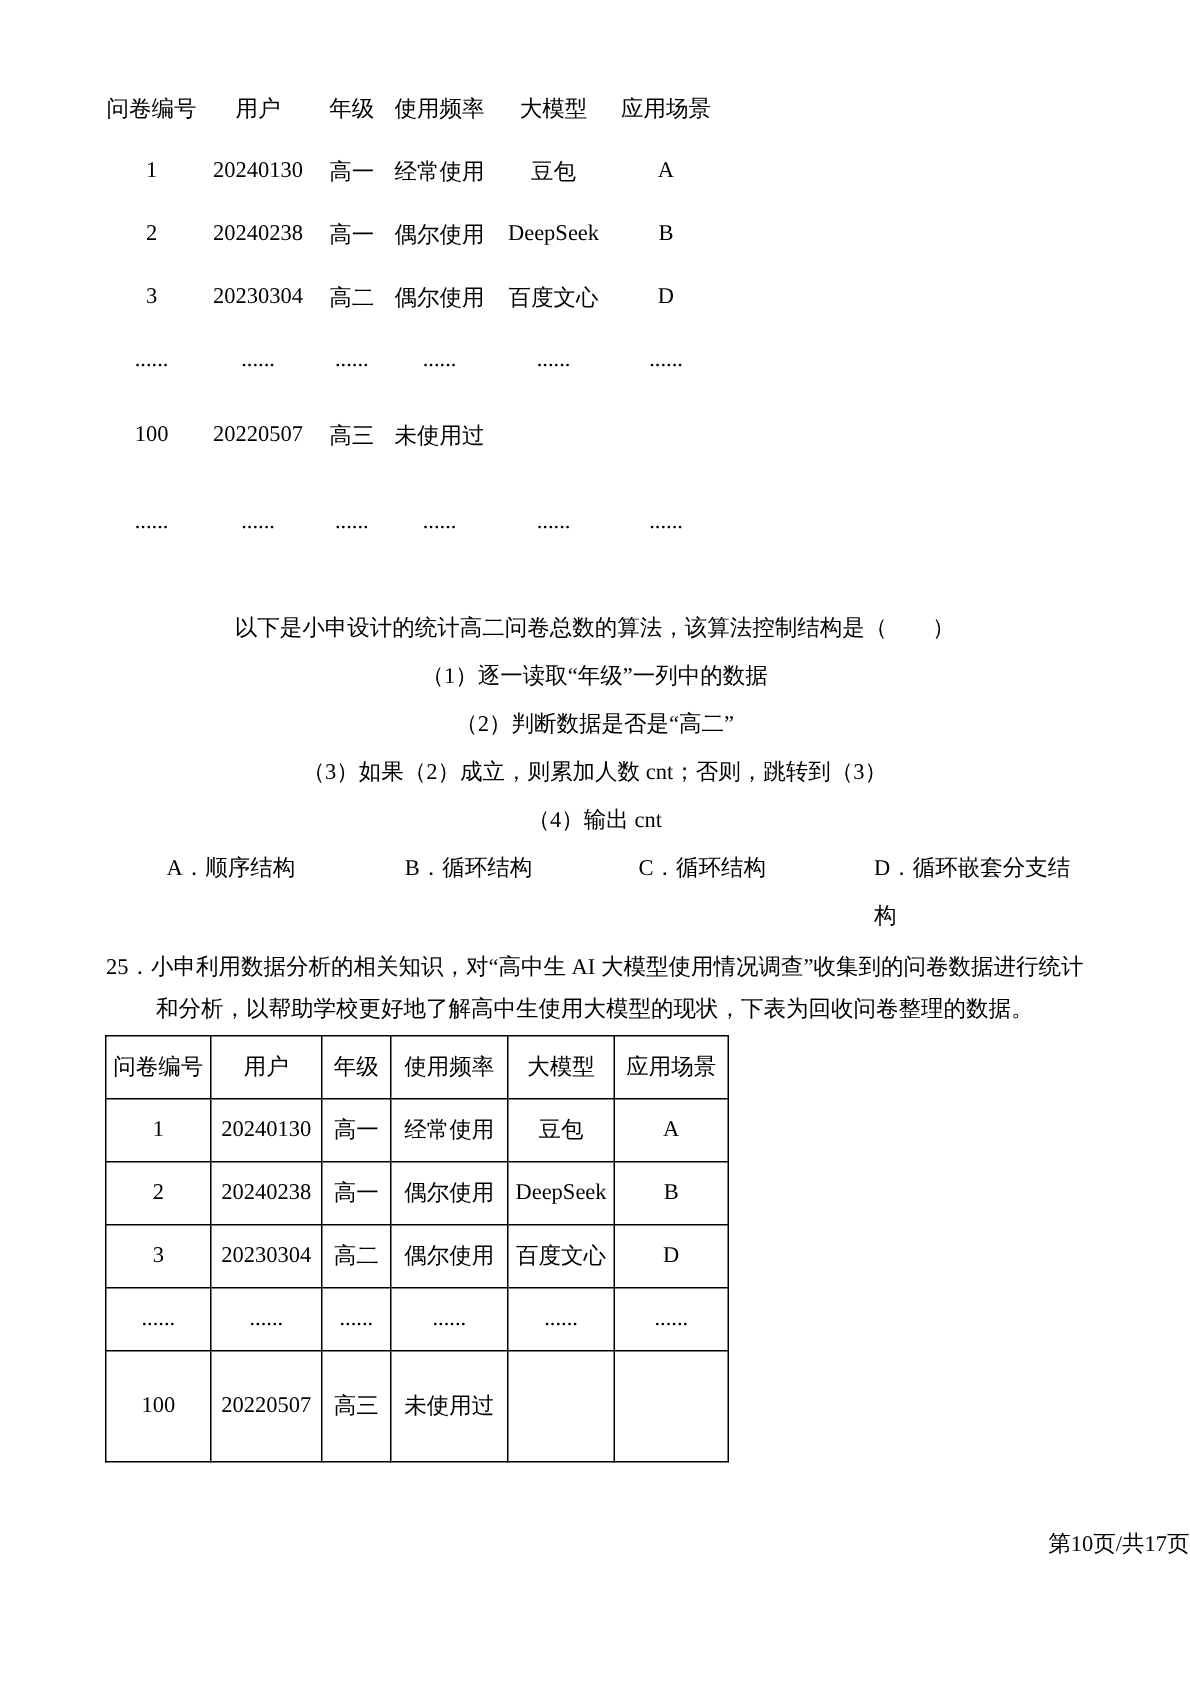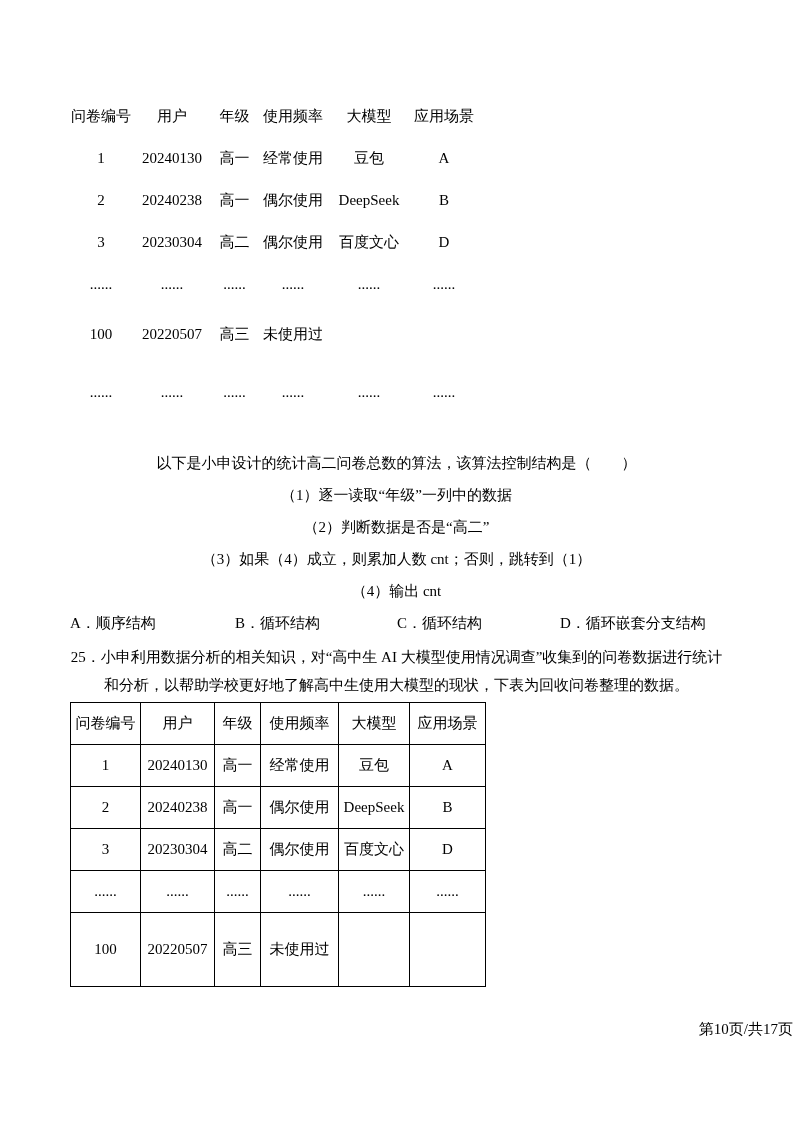--- a/index.html
+++ b/index.html
@@ -6,36 +6,36 @@
   html, body { margin: 0; padding: 0; }
   body {
     width: 793px; height: 1122px;
     background: #ffffff; color: #000000;
     font-family: "Liberation Serif", "DejaVu Serif", serif;
     font-size: 15px;
     overflow: hidden;
   }
   .page {
     width: 793px; height: 1122px;
-    padding: 95px 70px 0 70px;
+    padding: 51px 70px 0 70px;
     position: relative;
   }
   table { border-collapse: collapse; table-layout: fixed; }
 
   
   .plain td {
     font-weight: normal; text-align: center; vertical-align: middle;
     height: 42px; padding: 0; font-size: 15px;
   }
   .plain tr.tall td { height: 58px; }
 
   
   .section { margin-top: 26px; }
   .para { line-height: 32px; text-align: center; }
-  .options { display: flex; line-height: 32px; }
+  .options { display: flex; line-height: 32px; margin-left: 41px; }
   .options .opt0 { width: 165px; }
   .options .opt1 { width: 162px; }
   .options .opt2 { width: 163px; }
   .q25 { line-height: 28px; margin-top: 4px; }
 
   
   .bordered { margin-top: 3px; }
   .bordered td {
     border: 1px solid #000;
     font-weight: normal; text-align: center; vertical-align: middle;
@@ -119,21 +119,21 @@
         <td>......</td>
         <td>......</td>
       </tr>
     </tbody>
   </table>
 
   <div class="section">
     <div class="para">以下是小申设计的统计高二问卷总数的算法，该算法控制结构是（　　）</div>
     <div class="para">（1）逐一读取“年级”一列中的数据</div>
     <div class="para">（2）判断数据是否是“高二”</div>
-    <div class="para">（3）如果（4）成立，则累加人数 cnt；否则，跳转到（1）</div>
+    <div class="para">（3）如果（2）成立，则累加人数 cnt；否则，跳转到（3）</div>
     <div class="para">（4）输出 cnt</div>
     <div class="options">
       <span class="opt0">A．顺序结构</span>
       <span class="opt1">B．循环结构</span>
       <span class="opt2">C．循环结构</span>
       <span class="opt3">D．循环嵌套分支结构</span>
     </div>
     <div class="para q25">25．小申利用数据分析的相关知识，对“高中生 AI 大模型使用情况调查”收集到的问卷数据进行统计和分析，以帮助学校更好地了解高中生使用大模型的现状，下表为回收问卷整理的数据。</div>
   </div>
 

